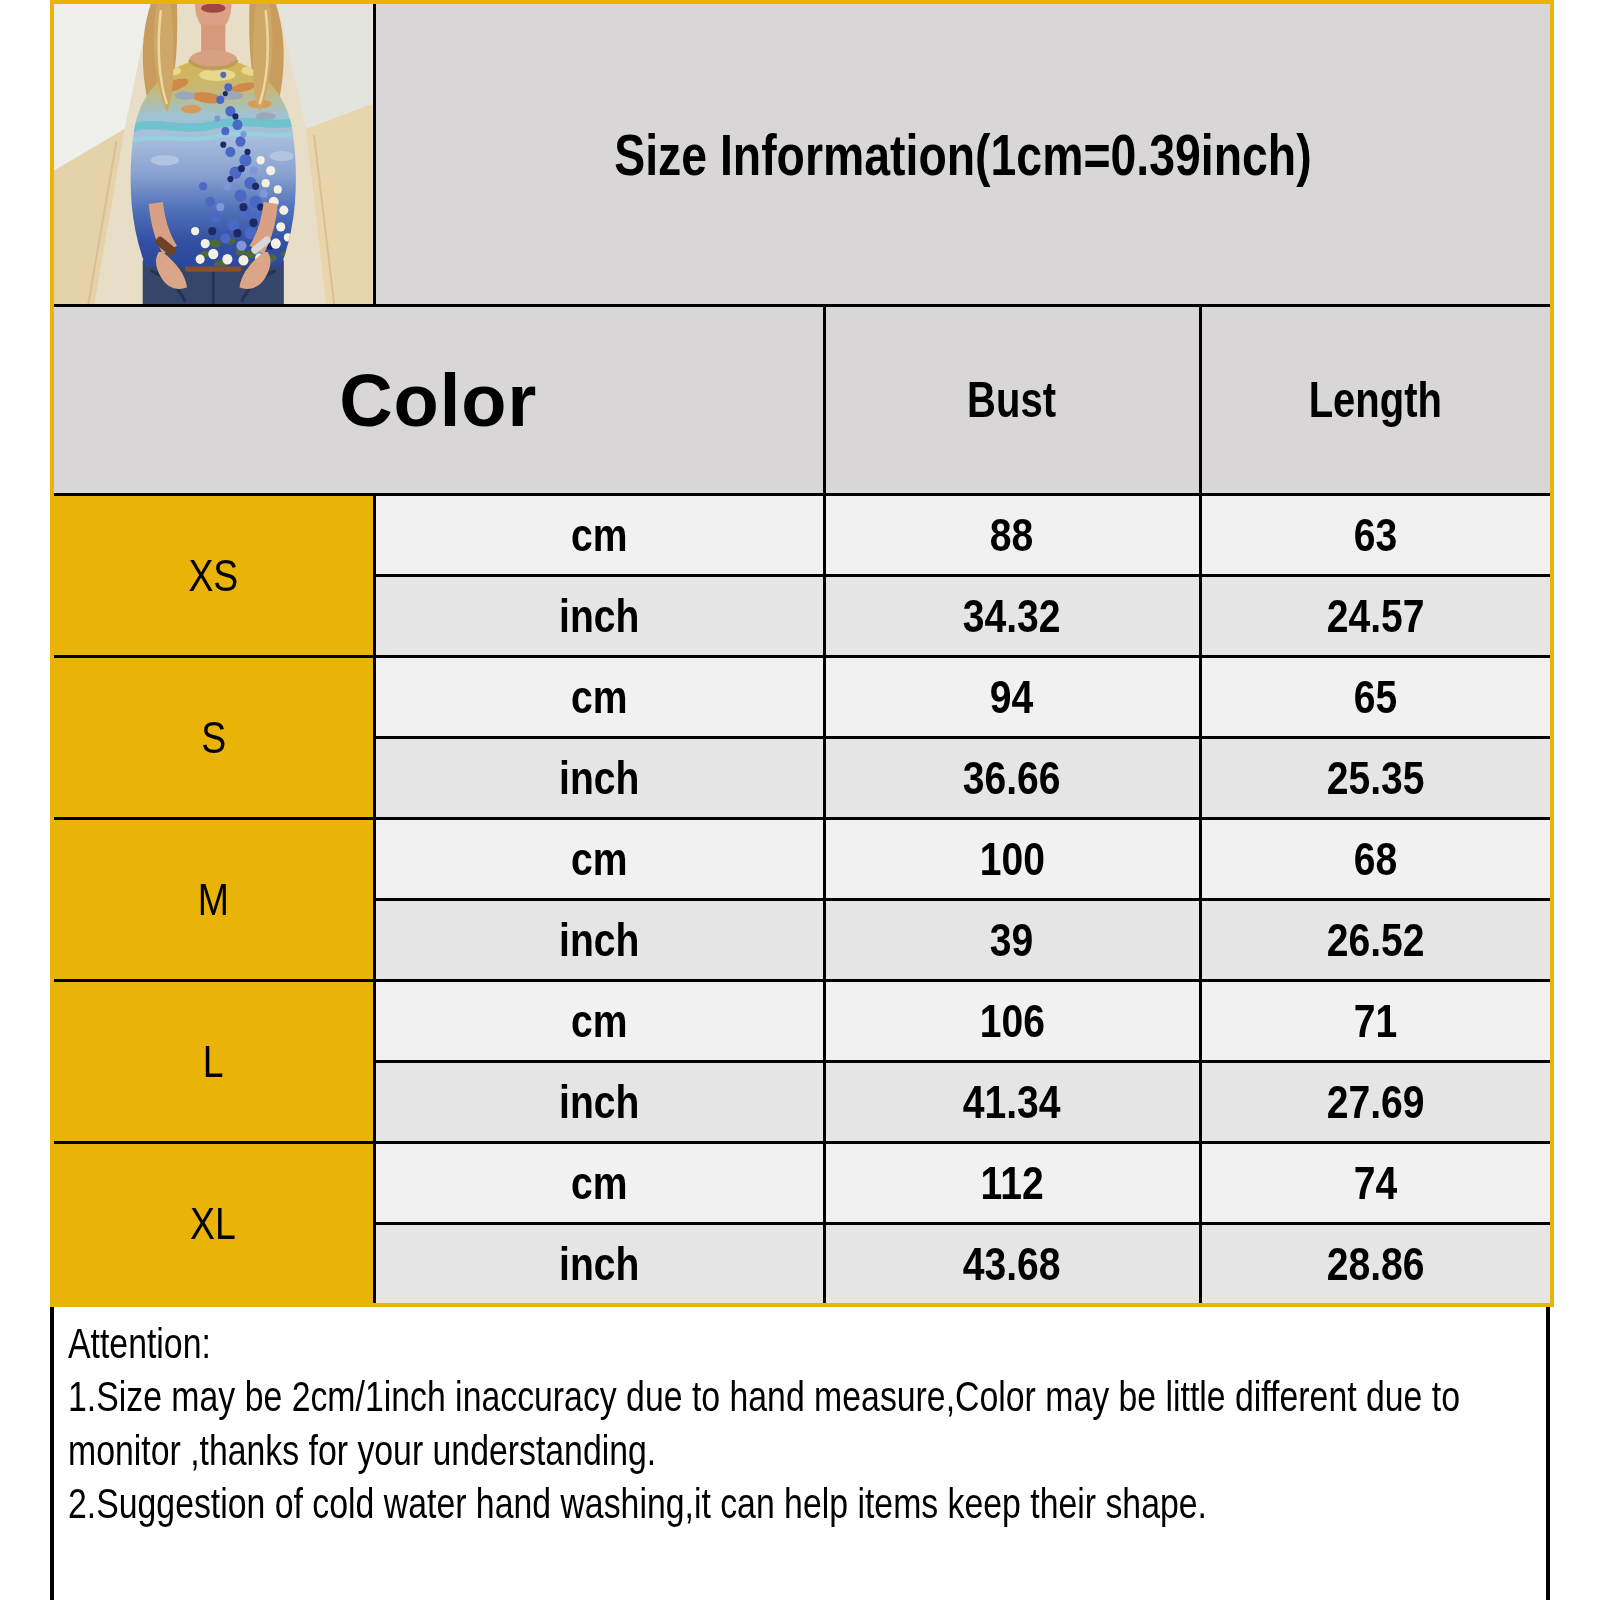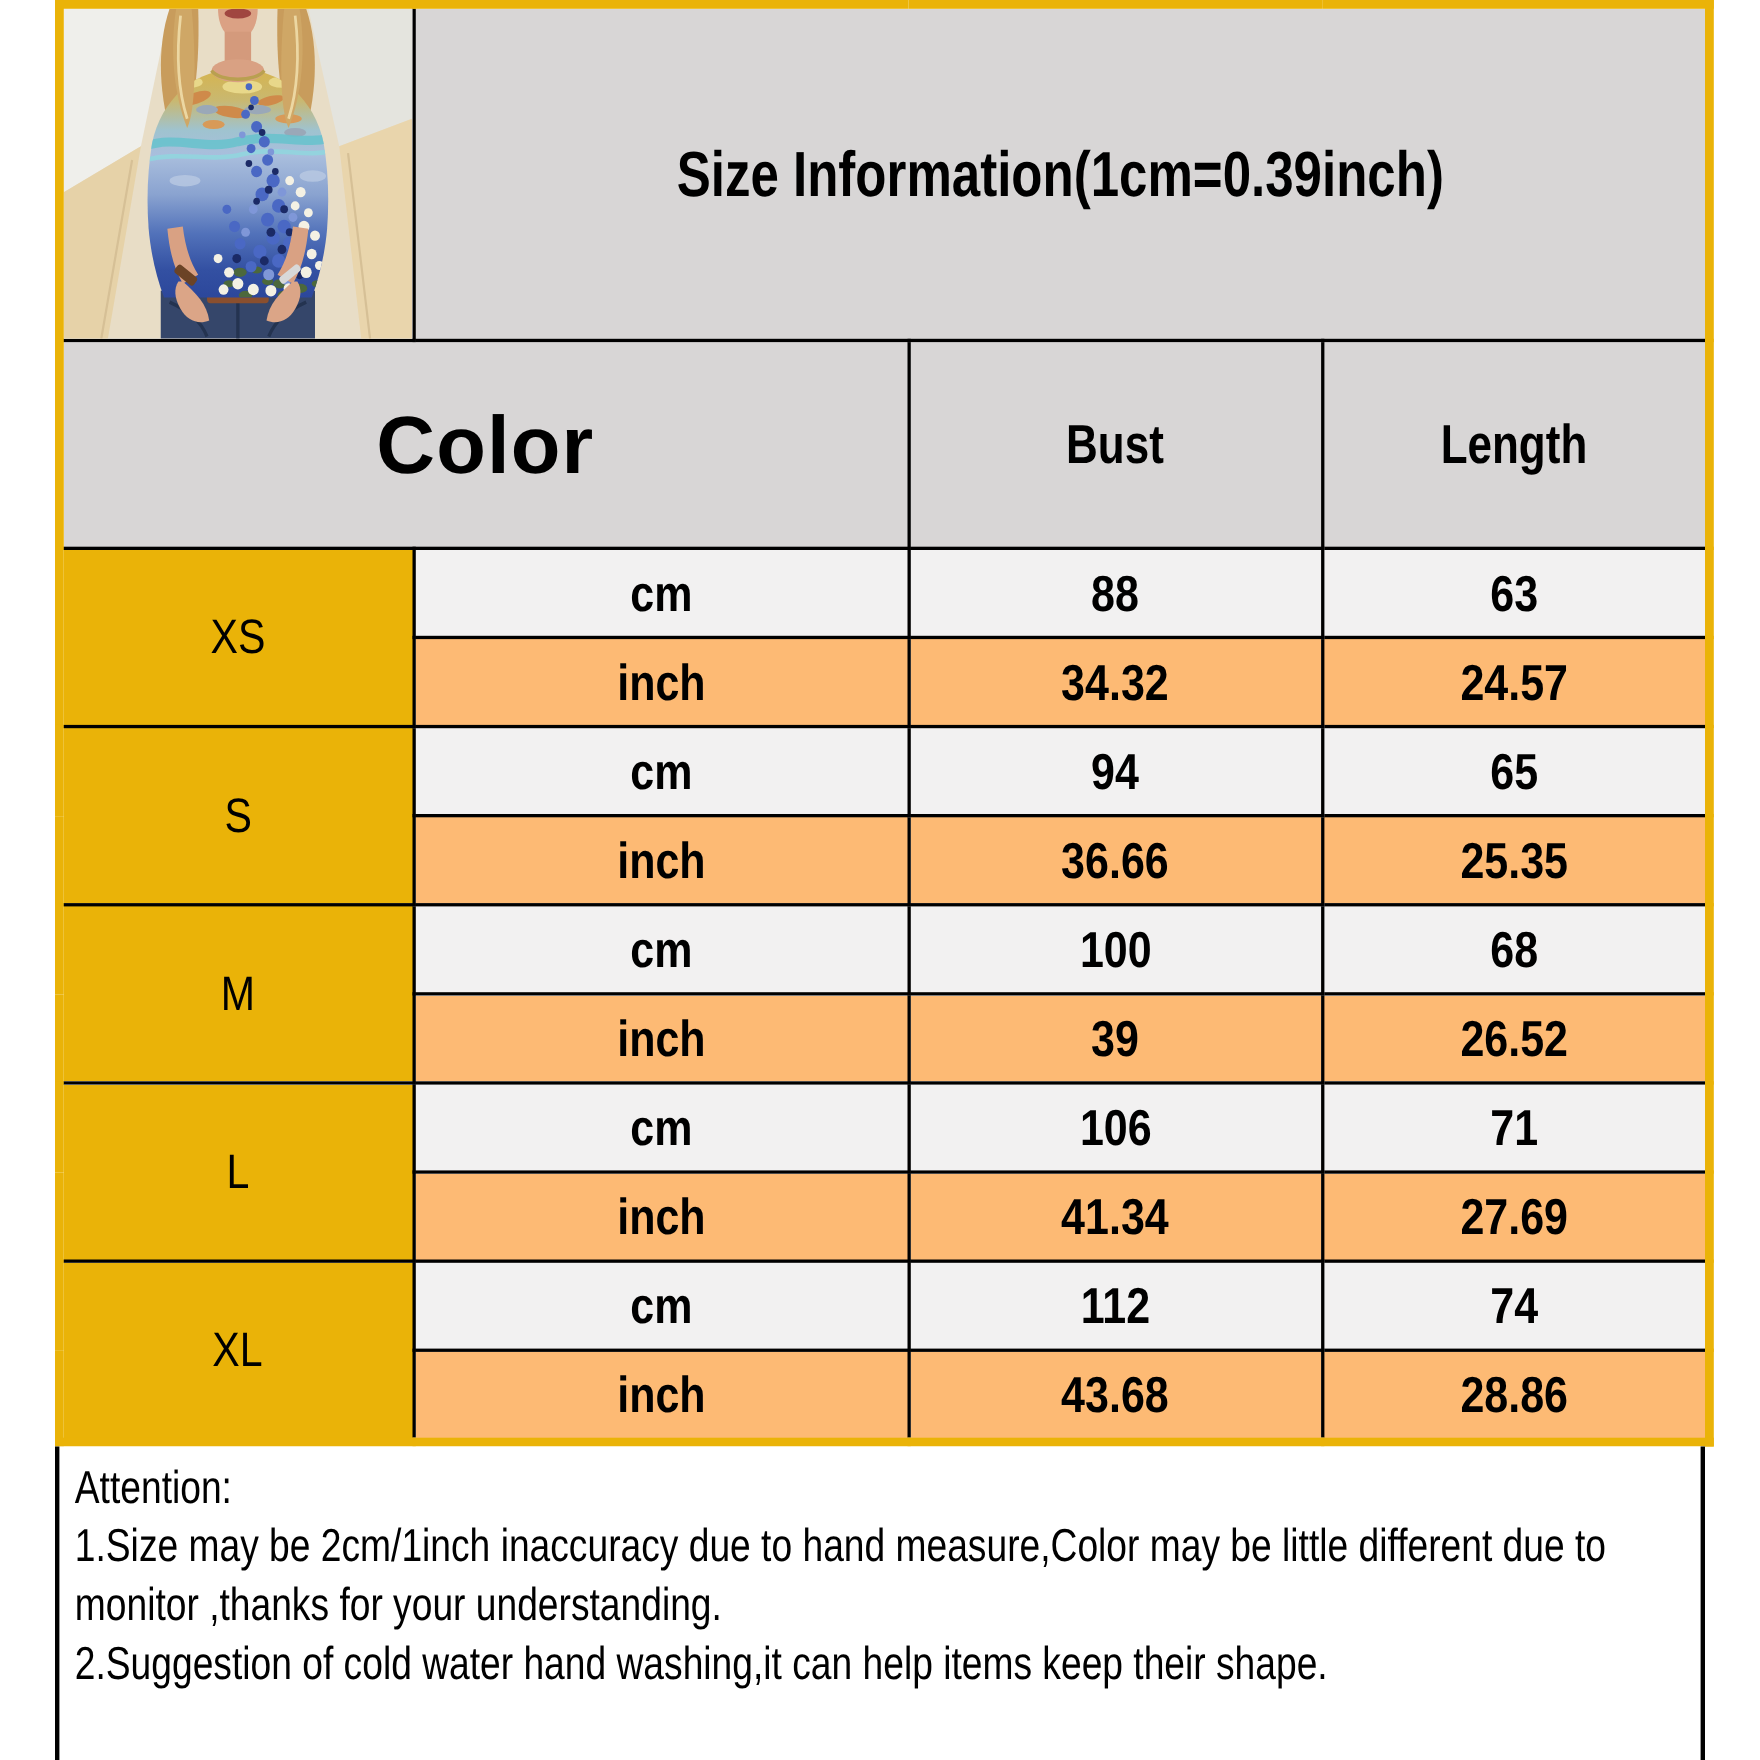--- a/index.html
+++ b/index.html
@@ -4,37 +4,37 @@
 <style>
   html,body { margin:0; padding:0; background:#ffffff; }
   .canvas {
     position:relative; width:1600px; height:1600px; background:#ffffff;
     font-family:"Liberation Sans", sans-serif; color:#000;
   }
   .sheet { position:absolute; left:50px; top:0; width:1500px; }
 
   table.size-table {
     width:1500px; border-collapse:collapse; table-layout:fixed;
-    border:8px solid #eab308;
+    border:4px solid #eab308;
   }
   table.size-table td { border:3px solid #000; text-align:center; vertical-align:middle; padding:0; overflow:hidden; }
 
   .row-top td   { height:300px; }
   .row-header td{ height:186px; }
   .row-cm td, .row-inch td { height:78px; }
 
   .cell-image { background:#ffffff; padding:6px; }
   .cell-image svg { display:block; width:100%; height:100%; }
 
   .cell-title { background:#d8d6d6; font-weight:bold; font-size:58px; }
   .cell-size-header { background:#d8d6d6; font-weight:bold; font-size:74px; letter-spacing:1px; }
   .cell-col-header  { background:#d8d6d6; font-weight:bold; font-size:50px; }
   .cell-size-label  { background:#eab308; font-weight:normal; font-size:44px; }
   .row-cm  .cell-unit, .row-cm  .cell-val { background:#f2f1f1; }
-  .row-inch .cell-unit, .row-inch .cell-val { background:#fdba74; }
+  .row-inch .cell-unit, .row-inch .cell-val { background:#e5e5e5; }
   .cell-unit, .cell-val { font-weight:bold; font-size:46px; }
 
   
   .cx80 { display:inline-block; transform:scaleX(0.80); }
   .cx85 { display:inline-block; transform:scaleX(0.85); }
 
   .attention {
     box-sizing:border-box; width:1500px; height:314px;
     border:4px solid #000; border-top:none;
     padding:10px 14px; background:#ffffff;

